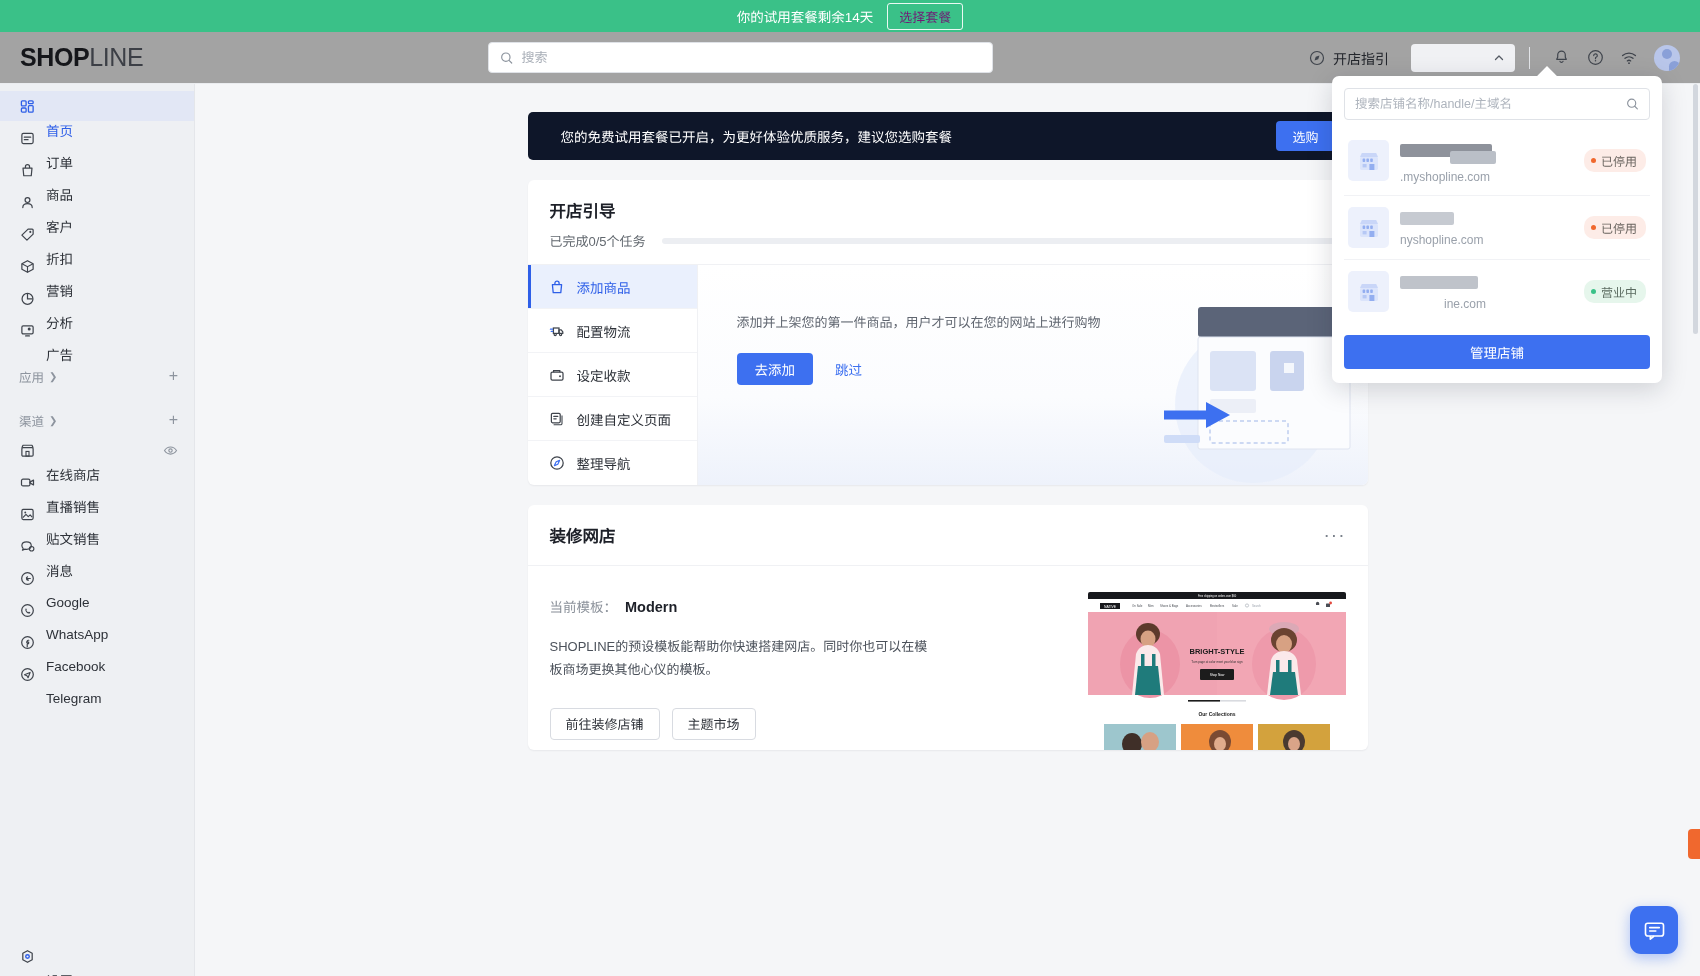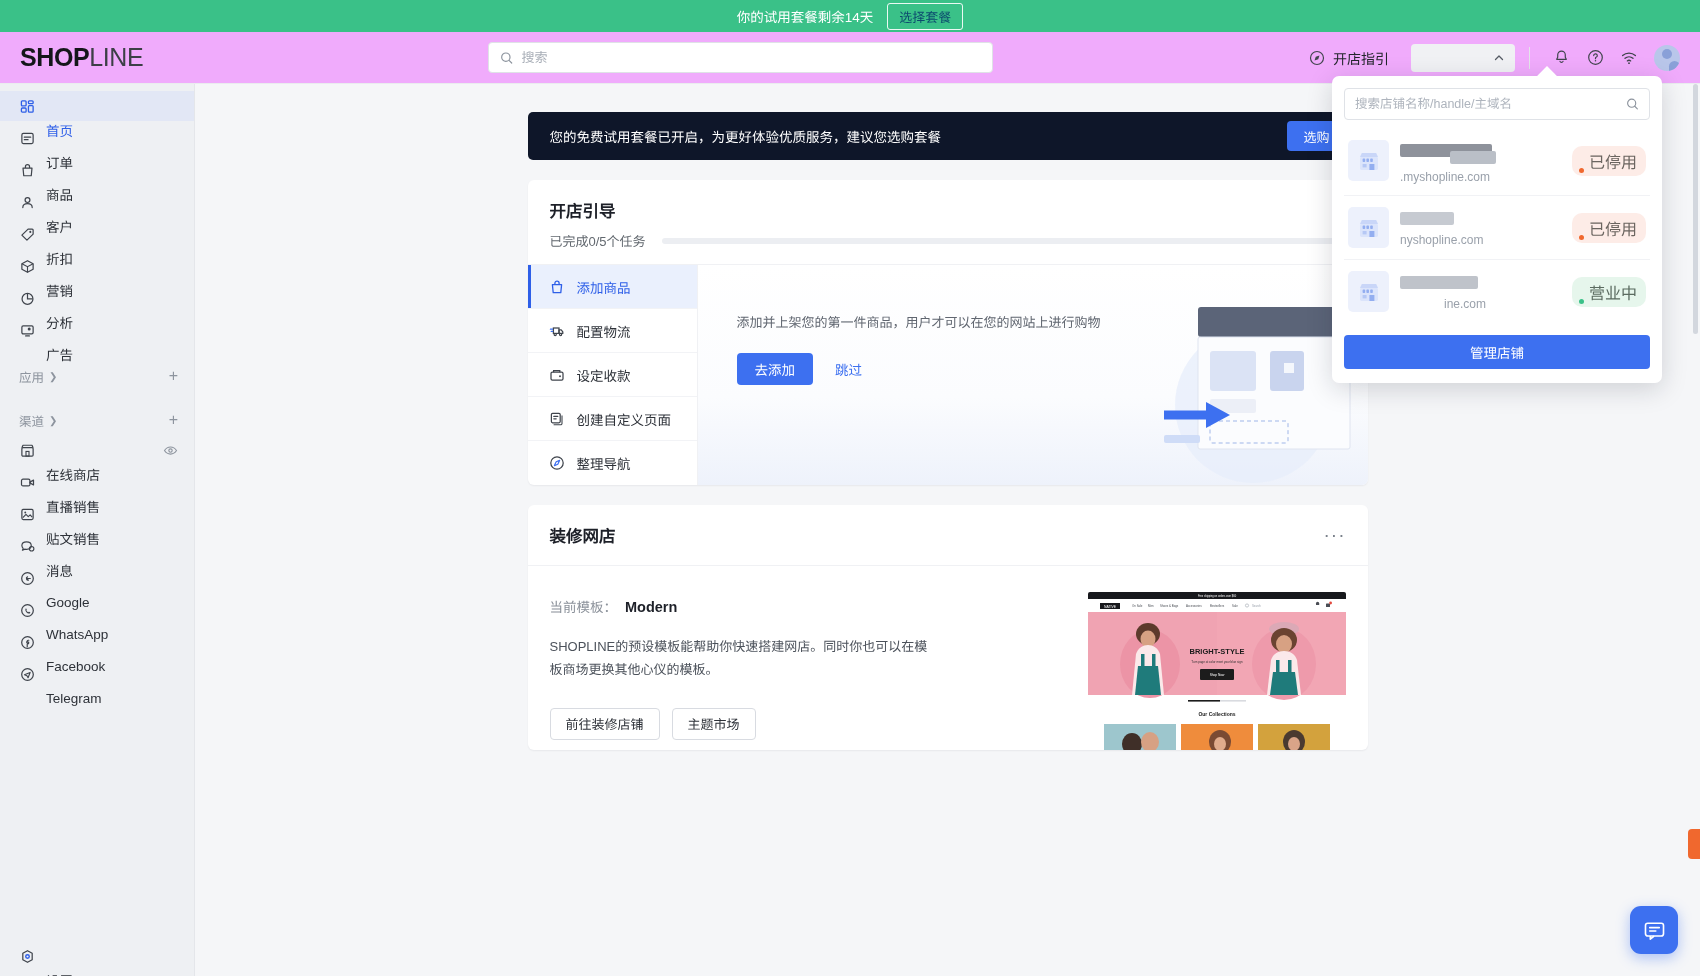--- a/index.html
+++ b/index.html
@@ -11,27 +11,27 @@
   }
 
   
   .trial-banner {
     height: 32px; background: #3ac188; color: #fff;
     display: flex; align-items: center; justify-content: center; gap: 14px;
     font-size: 13.5px; position: relative; z-index: 40;
   }
   .trial-cta {
     border: 1px solid rgba(255,255,255,.9); border-radius: 3px;
-    padding: 3px 11px; font-size: 13px; color: #0c4a6e; cursor: pointer;
+    padding: 3px 11px; font-size: 13px; color: #701a75; cursor: pointer;
     background: transparent; font-family: inherit;
   }
 
   
   .header {
-    height: 52px; background: #f0abfc; display: flex; align-items: center;
+    height: 52px; background: #a3a3a3; display: flex; align-items: center;
     border-bottom: 1px solid #eaecef; position: relative; z-index: 35;
   }
   .logo-wrap { width: 195px; padding-left: 20px; display: flex; align-items: center; }
   .logo { font-size: 25px; letter-spacing: -.4px; color: #15161a; display:flex; align-items:center;}
   .logo b { font-weight: 700; }
   .logo span.thin { font-weight: 300; color: #3c3f46; }
 
   .search-box {
     width: 505px; height: 31px; margin-left: 293px;
     border: 1px solid #dfe2e7; border-radius: 4px; background: #fff;
@@ -104,21 +104,21 @@
   
   .main {
     flex: 1; overflow: hidden; position: relative;
     display: flex; flex-direction: column; align-items: center;
     padding-top: 28px;
   }
   .content-col { width: 840px; }
 
   .dark-banner {
     height: 48px; background: #0e1629; border-radius: 5px; color: #fff;
-    display: flex; align-items: center; padding: 0 22px; font-size: 13.5px;
+    display: flex; align-items: center; padding: 0 33px; font-size: 13.5px;
     position: relative;
   }
   .dark-banner .btn {
     margin-left: auto; background: #3d70f0; color: #fff; border: none;
     border-radius: 4px; height: 30px; padding: 0 16px; font-size: 13px;
     cursor: pointer; font-family: inherit;
   }
 
   .card {
     background: #fff; border-radius: 6px; margin-top: 20px;
@@ -207,22 +207,22 @@
   .dd-list { margin-top: 6px; }
   .store-row {
     display: flex; align-items: center; gap: 11px; padding: 11px 4px;
     border-bottom: 1px solid #f1f2f5; cursor: pointer;
   }
   .store-thumb { width: 41px; height: 41px; border-radius: 5px; background: #edf1fc;
     flex-shrink: 0; display: flex; align-items: center; justify-content: center; }
   .store-info { flex: 1; min-width: 0; }
   .store-name-redact { height: 13px; border-radius: 2px; display: inline-block; vertical-align: middle; }
   .store-domain { font-size: 12px; color: #9aa1ab; margin-top: 6px; white-space: nowrap; }
-  .badge { font-size: 16px; border-radius: 10px; padding: 3px 9px 3px 7px;
-    display: flex; align-items: flex-end; gap: 5px; white-space: nowrap; flex-shrink: 0; }
+  .badge { font-size: 12px; border-radius: 10px; padding: 3px 9px 3px 7px;
+    display: flex; align-items: center; gap: 5px; white-space: nowrap; flex-shrink: 0; }
   .badge-dot { width: 5px; height: 5px; border-radius: 50%; }
   .badge.off { background: #fdece7; color: #6b6560; }
   .badge.off .badge-dot { background: #f0682e; }
   .badge.on { background: #e6f6ec; color: #5b6b60; }
   .badge.on .badge-dot { background: #3ac188; }
   .dd-foot { padding: 12px 0 14px; }
   .btn-manage {
     width: 100%; height: 34px; background: #3d70f0; color: #fff; border: none;
     border-radius: 4px; font-size: 13.5px; cursor: pointer; font-family: inherit; font-weight: 500;
   }

